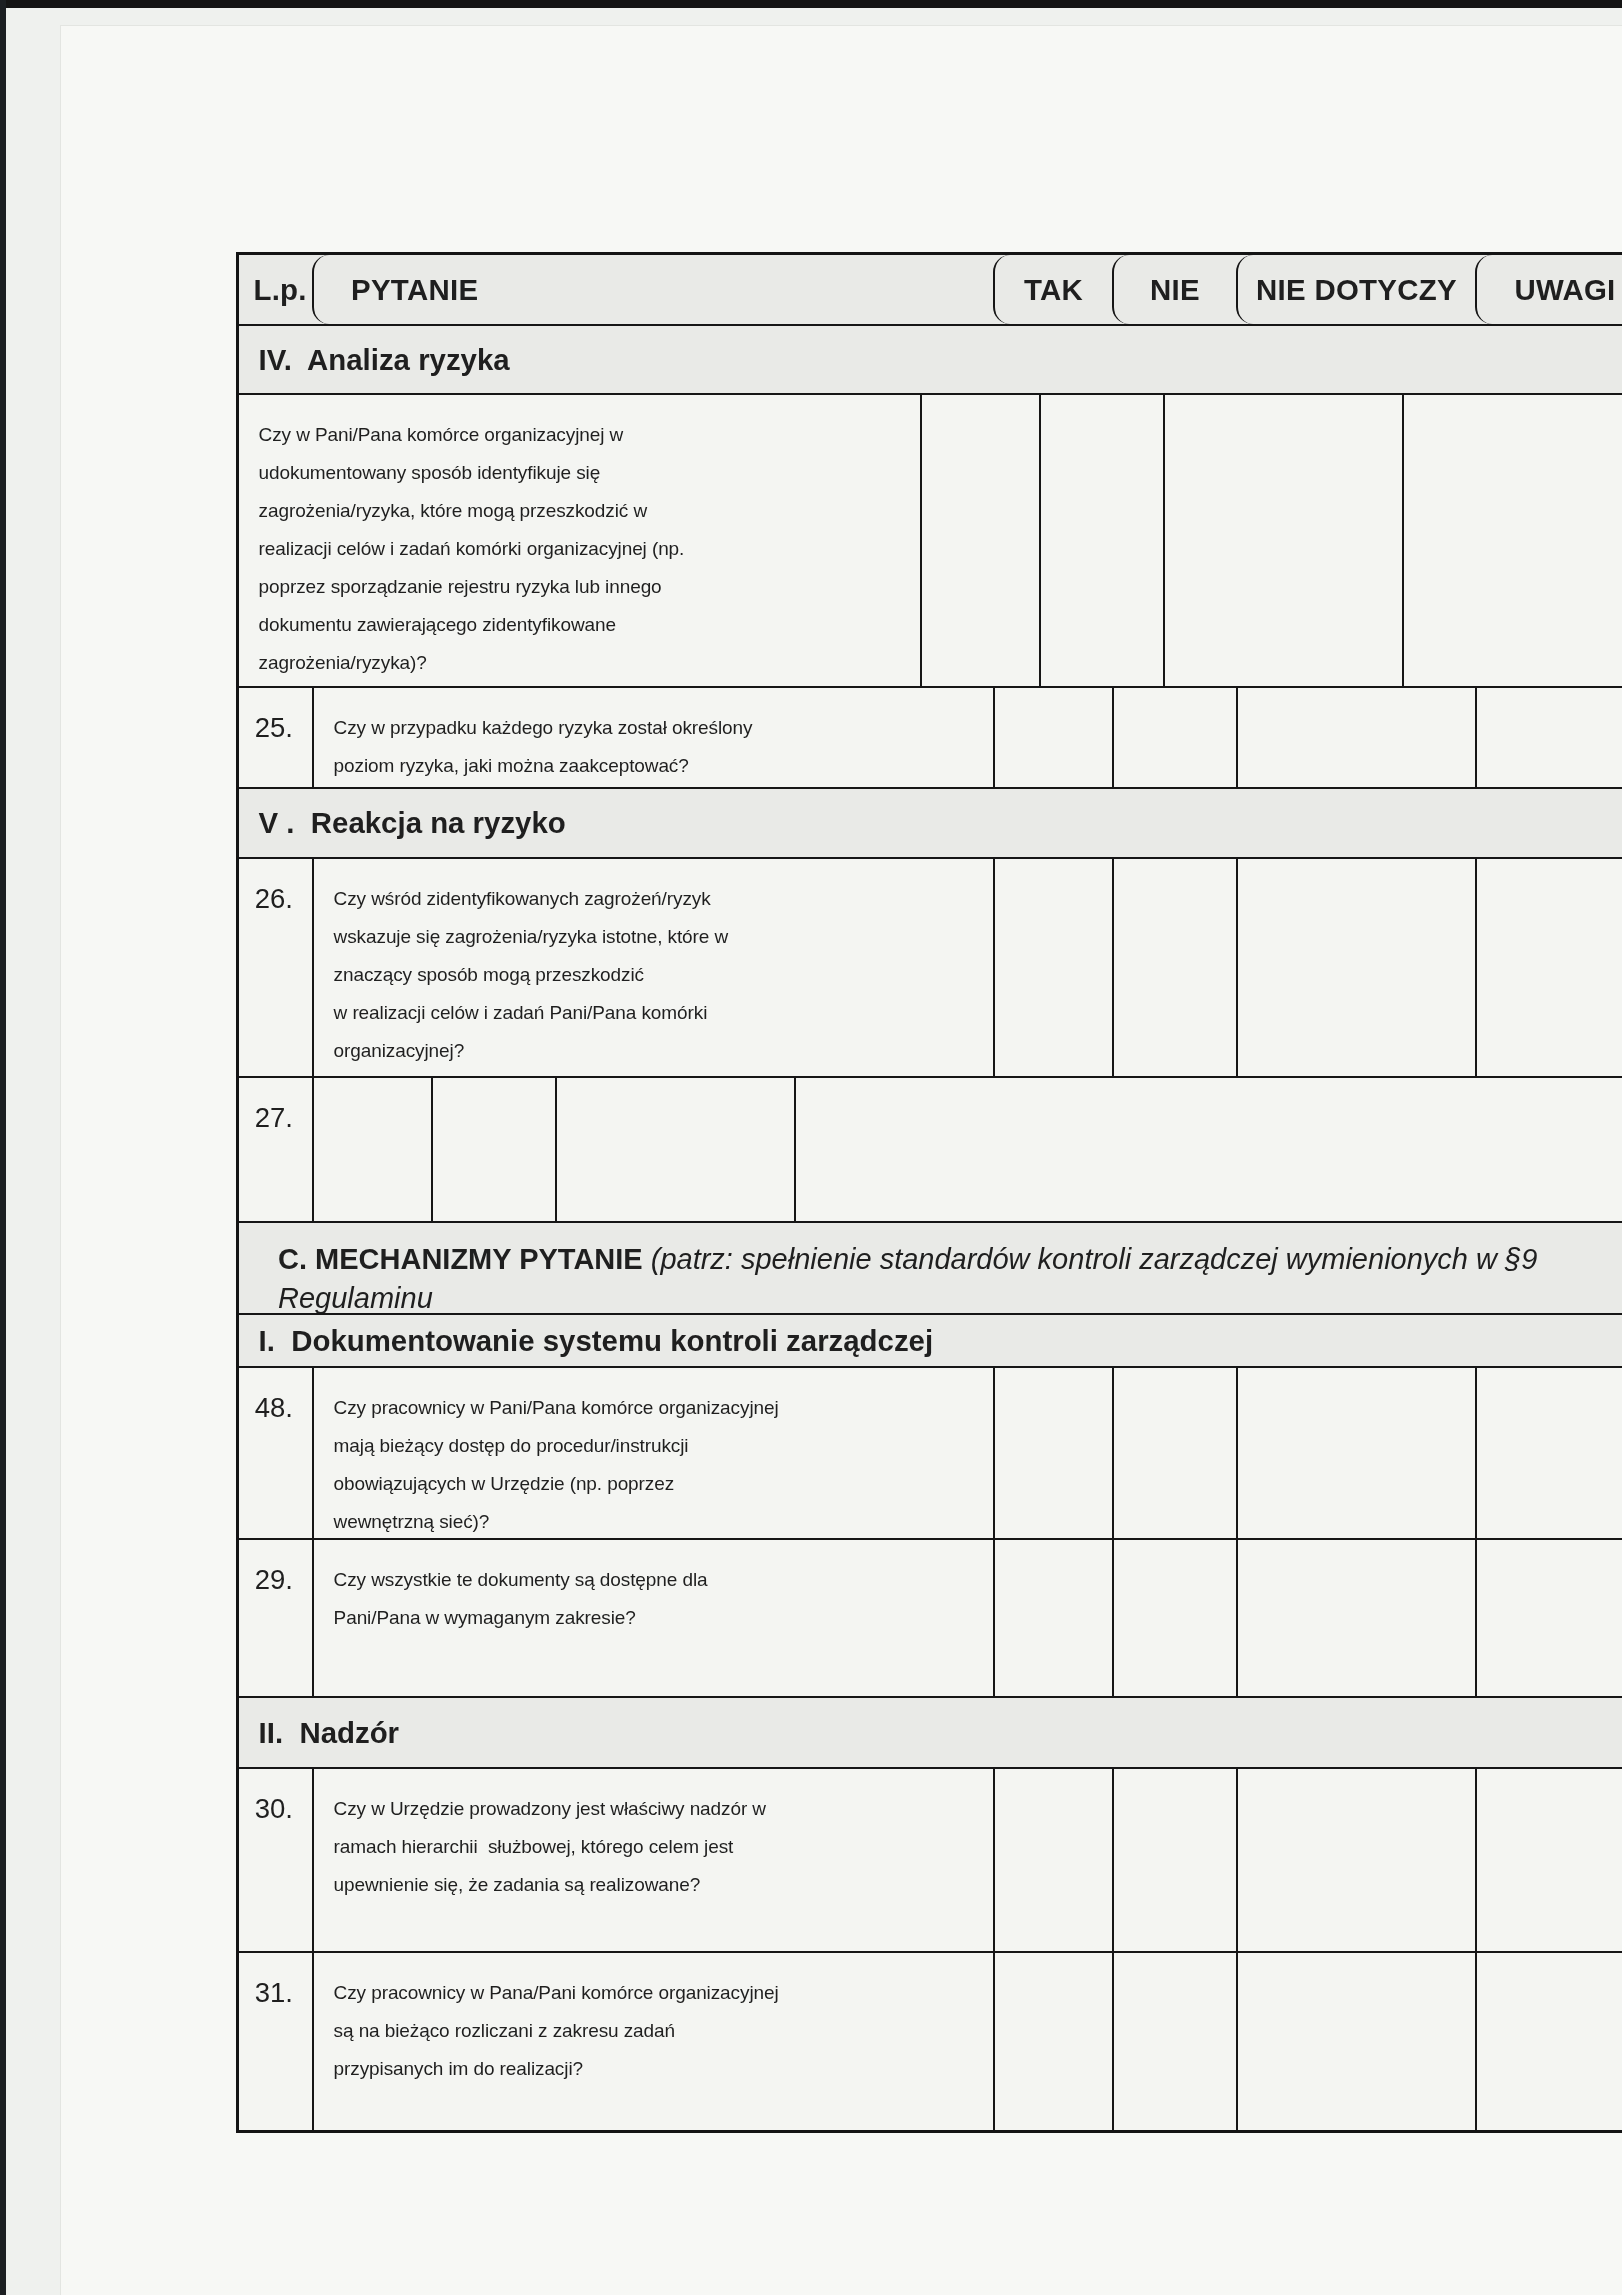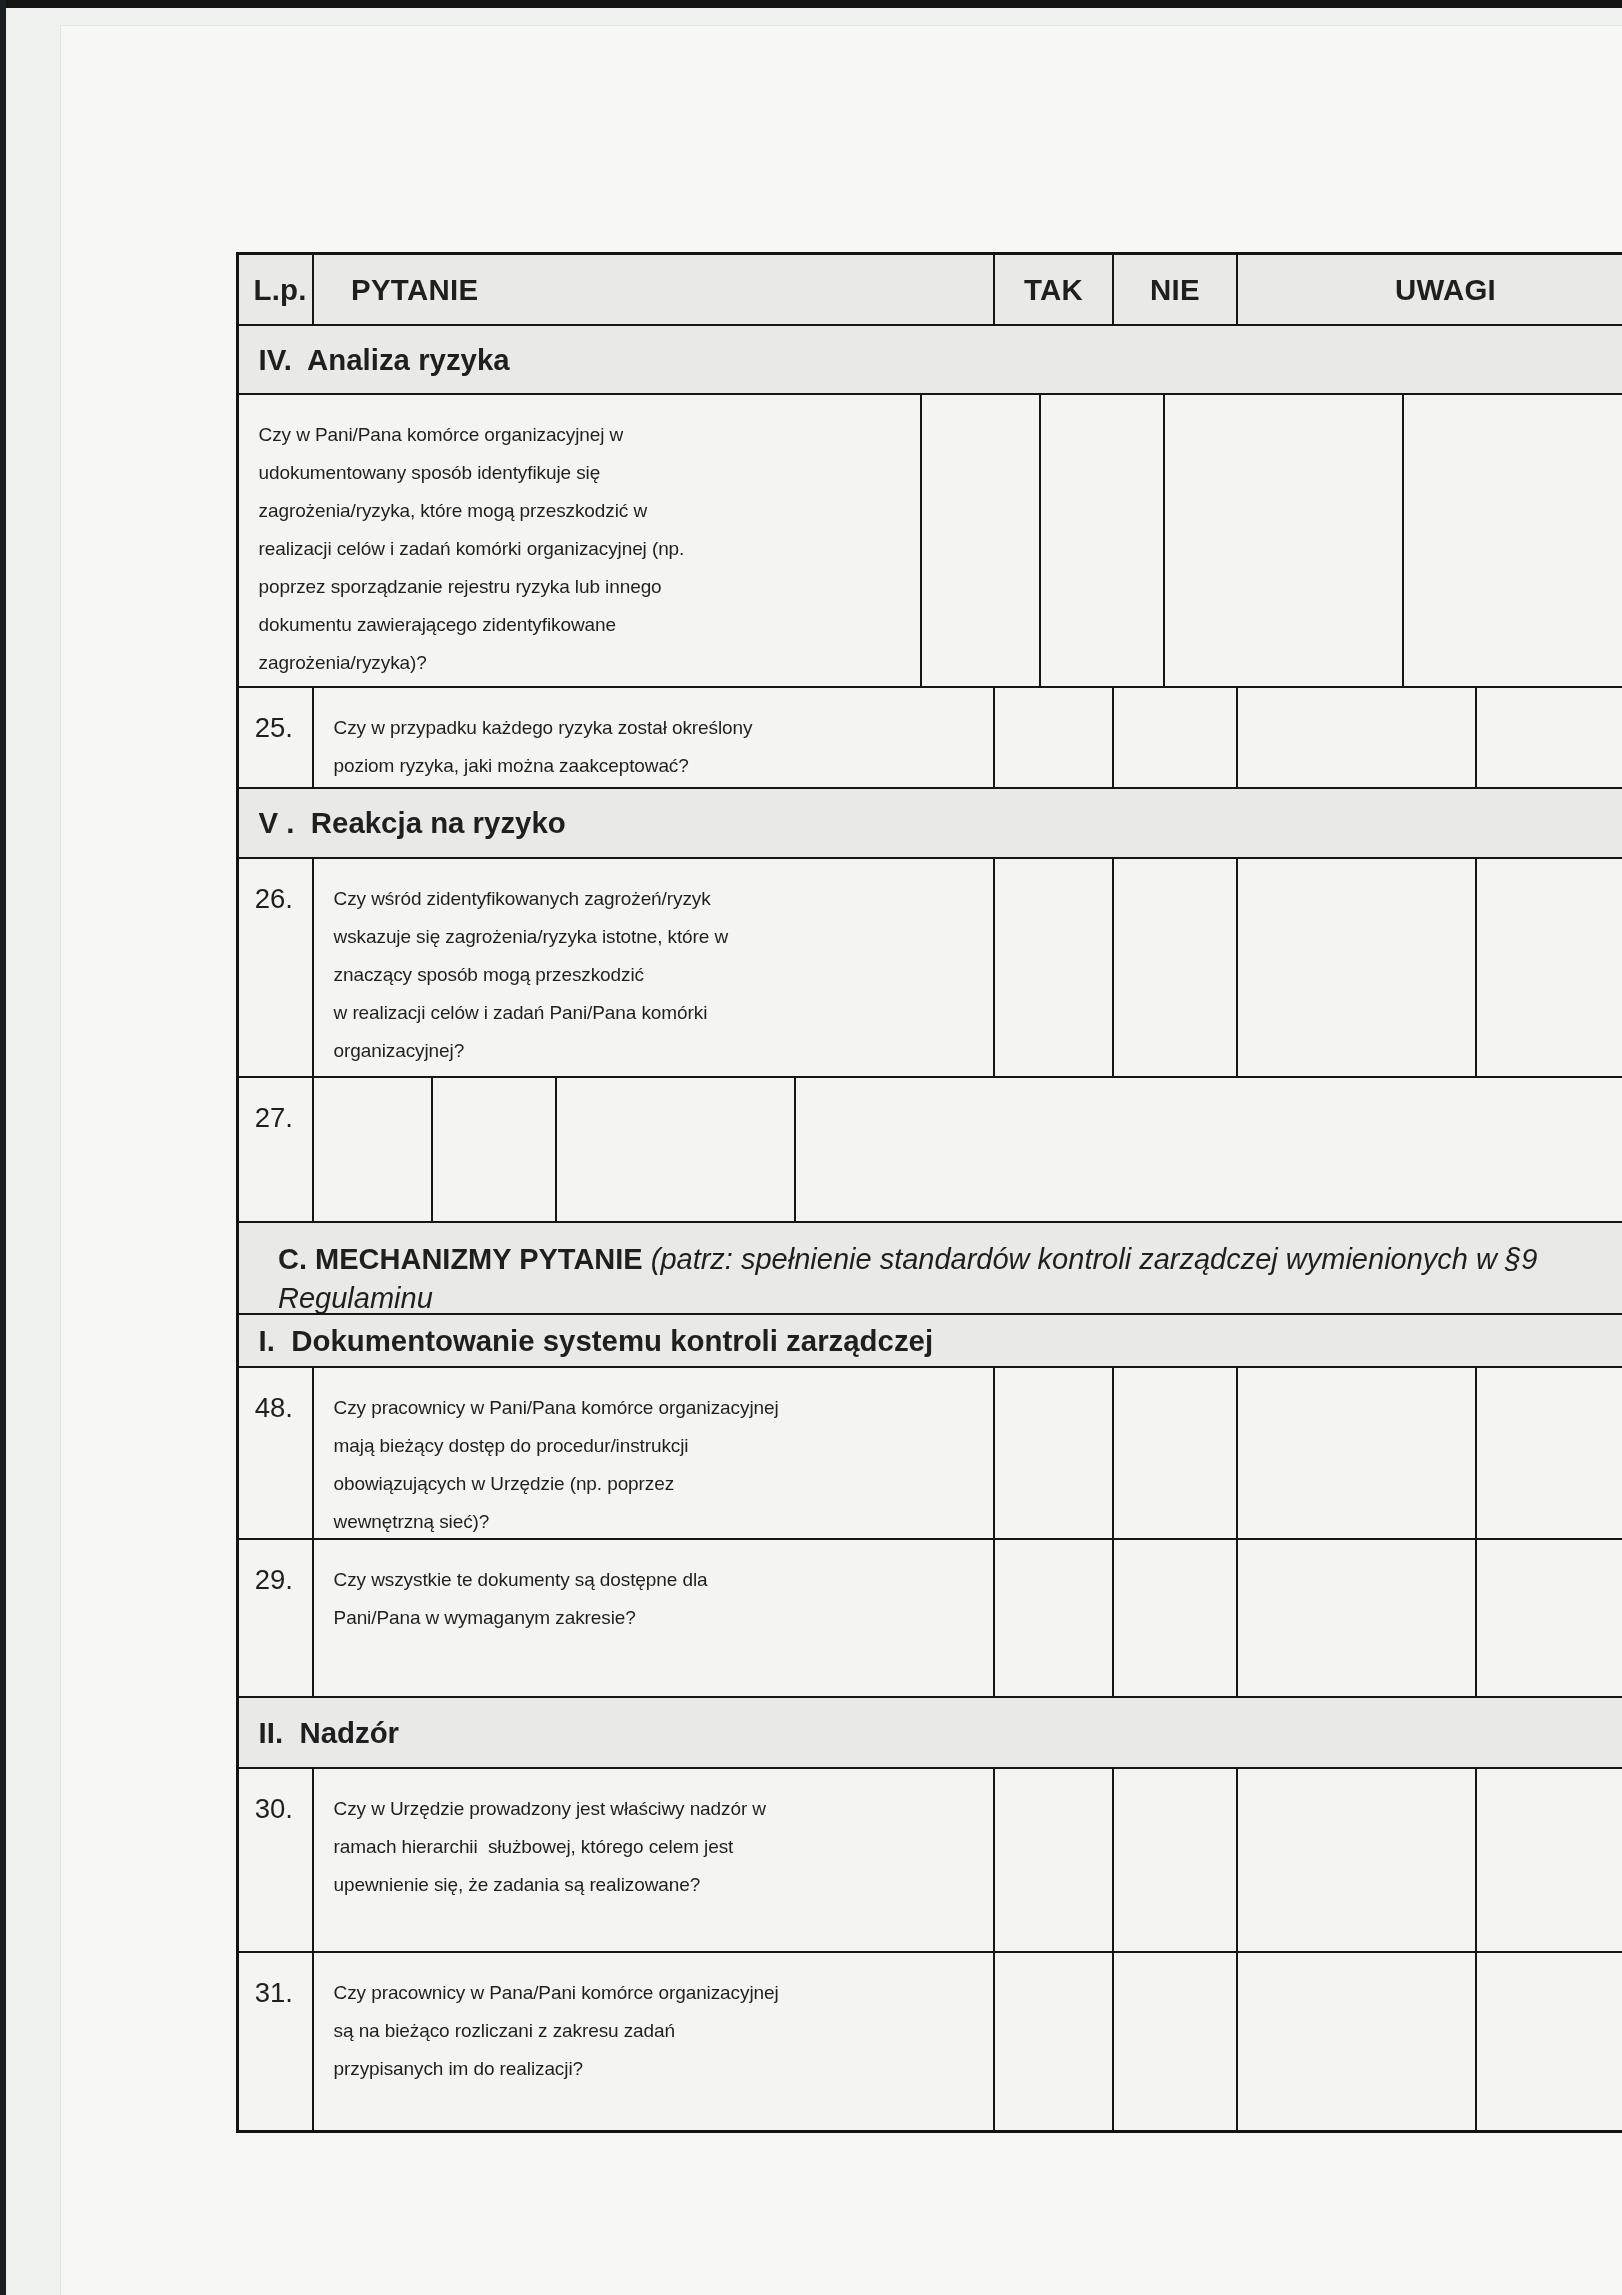--- a/index.html
+++ b/index.html
@@ -85,21 +85,21 @@
   .c-q   { flex: 0 0 681px; }
   .c-tak { flex: 0 0 119px; }
   .c-nie { flex: 0 0 124px; }
   .c-nd  { flex: 0 0 239px; }
   .c-uw  { flex: 1 1 auto; }
 
   
   .row-header { background: #e9eae7; align-items: stretch; }
   .row-header .c {
     display: flex; align-items: center;
-    font-size: 29.4px; font-weight: 700; letter-spacing: 0.3px;
+    font-size: 29.4px; font-weight: 700; letter-spacing: 0.3px; border-radius: 17px;
   }
   .row-header .c-lp { padding-left: 14.4px; }
   .row-header .c-q  { padding-left: 37px; }
   .row-header .c-tak, .row-header .c-nie, .row-header .c-nd, .row-header .c-uw {
     justify-content: center;
   }
 
   
   .row-section {
     background: #e9eae7;
@@ -147,20 +147,23 @@
             <span data-bind="table.header.col_lp">L.p.</span>
           </div>
         <div class="c c-q">
             <span data-bind="table.header.col_question">PYTANIE</span>
           </div>
         <div class="c c-tak">
             <span data-bind="table.header.col_yes">TAK</span>
           </div>
         <div class="c c-nie">
             <span data-bind="table.header.col_no">NIE</span>
+          </div>
+        <div class="c c-nd">
+            <span data-bind="table.header.col_not_applicable">NIE DOTYCZY</span>
           </div>
         <div class="c c-uw">
             <span data-bind="table.header.col_remarks">UWAGI</span>
           </div>
       </div>
 
       <div class="row row-section rh-s4">
         <span data-bind="table.sections.s4">IV.  Analiza ryzyka</span>
       </div>
 

